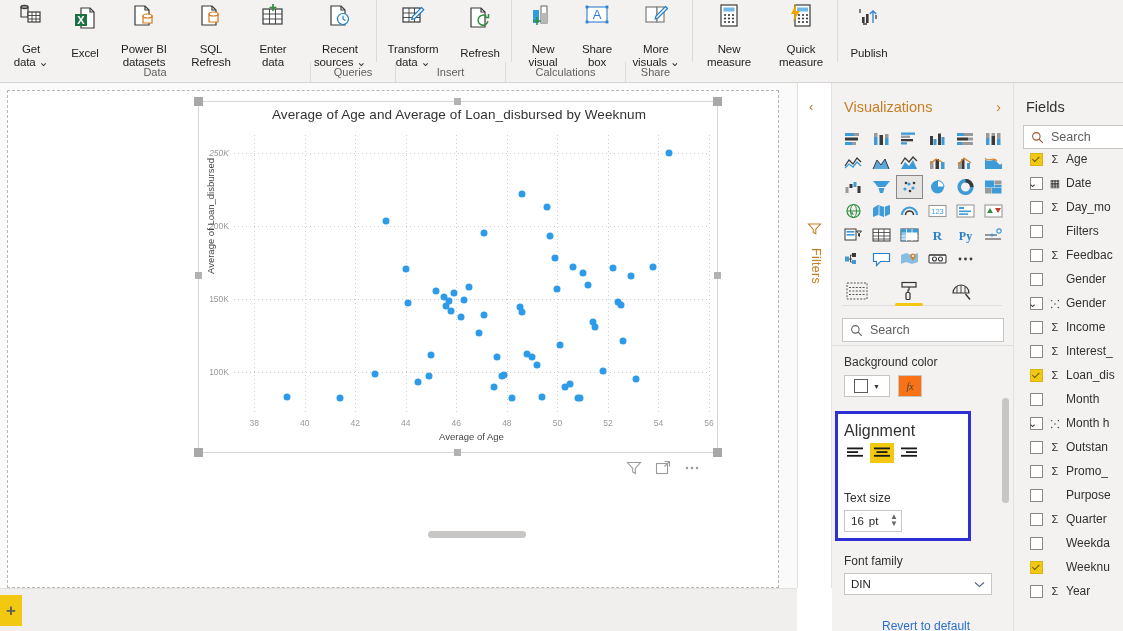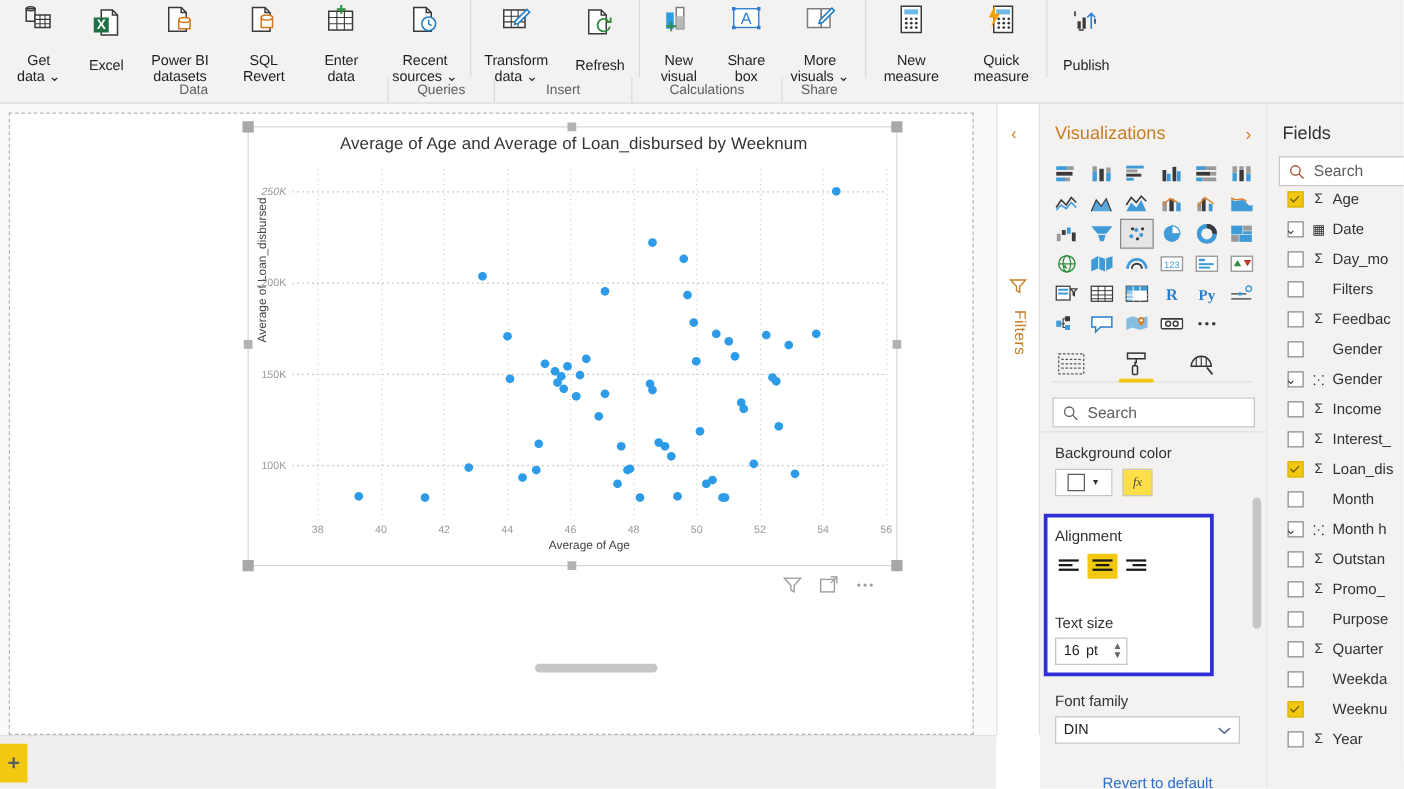--- a/index.html
+++ b/index.html
@@ -182,29 +182,29 @@
     position: absolute; left: 12px; top: 292px; width: 46px; height: 22px;
     background: #ffffff; border: 1px solid #c8c6c4;
     display: flex; align-items: center; justify-content: center; gap: 5px;
   }
   #bg-color-swatch .sw {
     width: 14px; height: 14px; background: #ffffff; border: 1px solid #5c5c5c;
   }
   #bg-color-swatch .cv { font-size: 7px; color: #333; }
   #bg-fx-btn {
     position: absolute; left: 66px; top: 292px; width: 24px; height: 22px;
-    background: #fde047; border: 1px solid #c8c6c4;
+    background: #f97316; border: 1px solid #c8c6c4;
     display: flex; align-items: center; justify-content: center;
     font-size: 10px; font-style: italic; color: #444; font-family: "Liberation Serif", serif;
   }
   #highlight-box {
     position: absolute; left: 3px; top: 328px; width: 136px; height: 130px;
     border: 3px solid #2f2fd6; background: #ffffff;
   }
-  #align-label { position: absolute; left: 12px; top: 339px; font-size: 12px; color: #323130; }
+  #align-label { position: absolute; left: 12px; top: 339px; font-size: 16px; color: #323130; }
   #align-row { position: absolute; left: 11px; top: 360px; display: flex; gap: 3px; }
   .align-btn {
     width: 24px; height: 20px; display: flex; align-items: center; justify-content: center;
   }
   .align-btn.active { background: #f2c811; }
   #textsize-label { position: absolute; left: 12px; top: 408px; font-size: 12px; color: #323130; }
   #textsize-box {
     position: absolute; left: 12px; top: 427px; width: 58px; height: 22px;
     background: #ffffff; border: 1px solid #c8c6c4;
     display: flex; align-items: center; padding-left: 6px;
@@ -340,21 +340,21 @@
           <div class="rb-btn wide">
             <div class="rb-ico">
               <svg width="26" height="26" viewBox="0 0 26 26">
                 <path d="M4 3h10l4 4v15H4z" fill="#fff" stroke="#3a3a3a" stroke-width="1.2"></path>
      <path d="M14 3v4h4" fill="none" stroke="#3a3a3a" stroke-width="1.2"></path>
      <path d="M11 11h9v8h-9z" fill="#fff" stroke="#d4771a" stroke-width="1.2"></path>
      <ellipse cx="15.5" cy="11" rx="4.5" ry="2" fill="#fff" stroke="#d4771a" stroke-width="1.2"></ellipse>
               </svg>
             </div>
             <div class="rb-lbl">SQL
-Revert</div>
+Refresh</div>
           </div>
           <div class="rb-btn wide">
             <div class="rb-ico">
               <svg width="26" height="26" viewBox="0 0 26 26">
                 <rect x="3" y="6" width="19" height="15" fill="#fff" stroke="#3a3a3a" stroke-width="1.2"></rect>
      <path d="M3 11h19M3 16h19M9.5 6v15M15.5 6v15" stroke="#3a3a3a" stroke-width="0.9"></path>
      <path d="M13 1v7M9.5 4.5h7" stroke="#2f8f3f" stroke-width="1.7"></path>
               </svg>
             </div>
             <div class="rb-lbl">Enter

